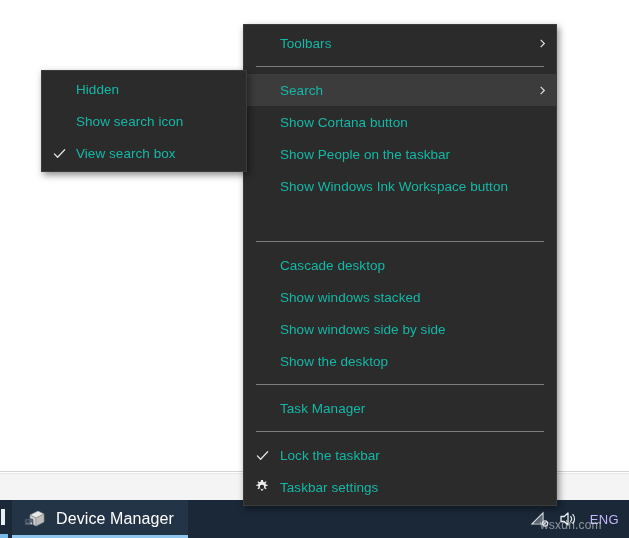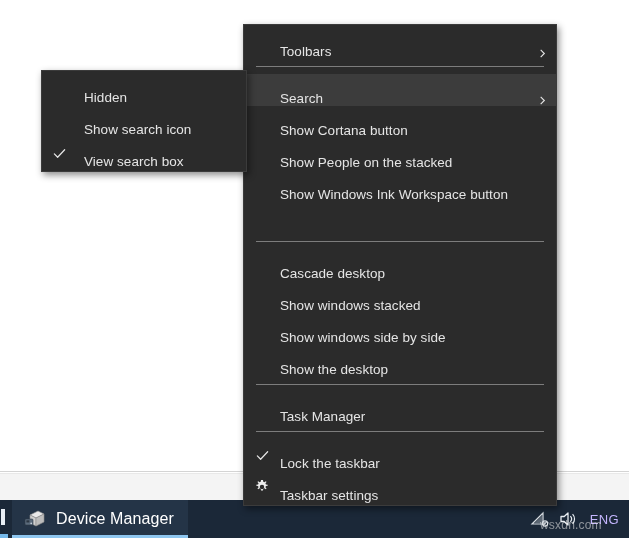--- a/index.html
+++ b/index.html
@@ -147,23 +147,23 @@
     border: 1px solid #3b3b3b;
     box-shadow: 2px 3px 7px rgba(0,0,0,0.45);
     box-sizing: border-box;
     padding: 2px 0;
     color: #ffffff;
   }
   .menu-item {
     position: relative;
     height: 32px;
     display: flex;
-    align-items: flex-end;
+    align-items: center;
     font-size: 13.5px;
-    color: #e5e5e5;
+    color: #14b8a6;
     white-space: nowrap;
     box-sizing: border-box;
     letter-spacing: 0.05px;
   }
   .menu-item.highlight {
     background: #3c3c3c;
   }
   .menu-item .gutter {
     width: 36px;
     flex: none;
@@ -200,21 +200,20 @@
   }
 
   
   #search-submenu {
     left: 41px;
     top: 70px;
     width: 206px;
   }
   #search-submenu .menu-item {
     height: 32px;
-    gap: 8px;
   }
   #search-submenu .gutter {
     width: 34px;
   }
 
   svg { display: block; }
 </style>
 </head>
 <body>
 
@@ -291,21 +290,21 @@
 
   <div class="menu-item">
     <span class="gutter"></span>
     <span class="label">Show Cortana button</span>
     <span class="chev"></span>
   </div>
 
 
   <div class="menu-item">
     <span class="gutter"></span>
-    <span class="label">Show People on the stacked</span>
+    <span class="label">Show People on the taskbar</span>
     <span class="chev"></span>
   </div>
 
   <div class="menu-item">
     <span class="gutter"></span>
     <span class="label">Show Windows Ink Workspace button</span>
     <span class="chev"></span>
   </div>
 
   <div class="menu-item">

